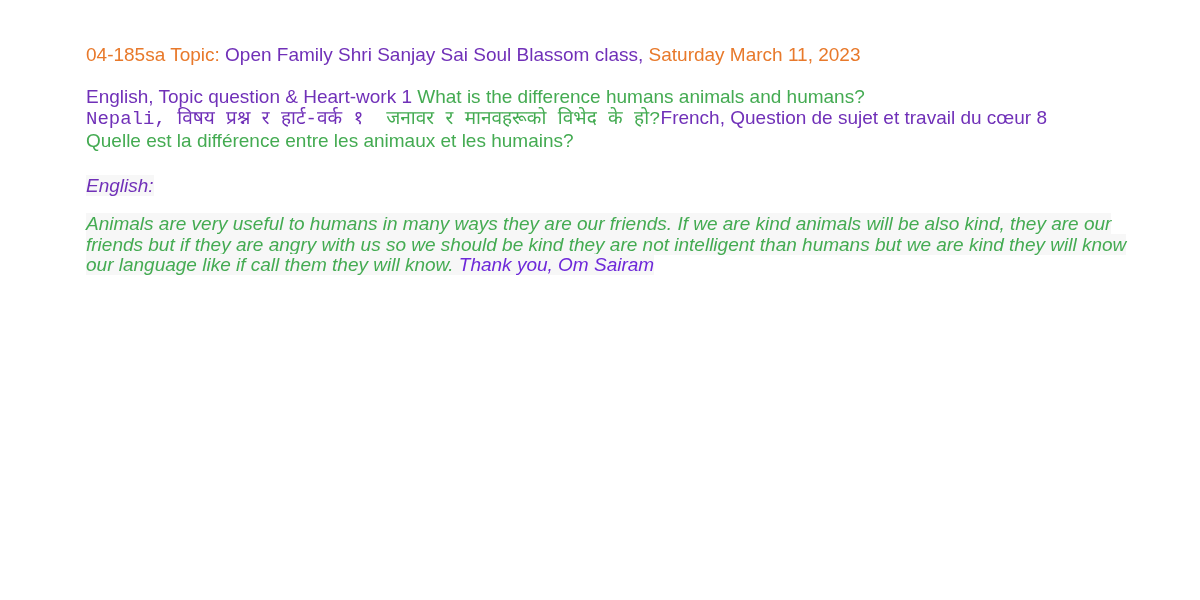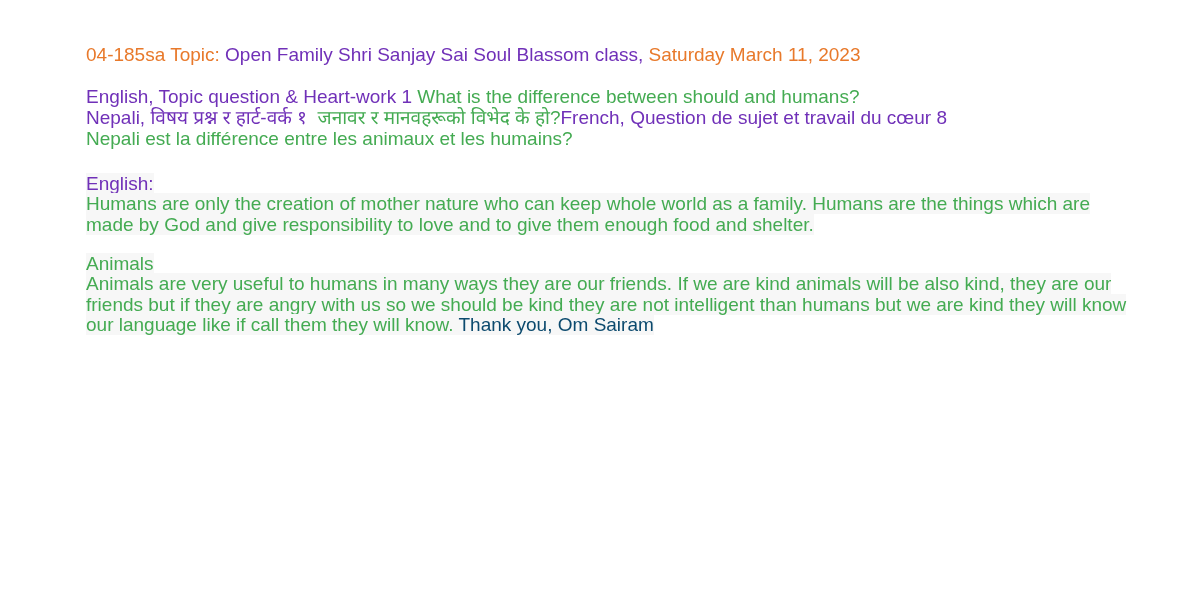--- a/index.html
+++ b/index.html
@@ -30,55 +30,53 @@
   .blk-title { margin-bottom: 21px; }
   .blk-question { margin-bottom: 24px; }
   .blk-answer { margin-bottom: 0; }
 
   .spacer-sm { height: 18px; }
   .spacer-md { height: 20px; }
 
   .orange { color: #e8792b; }
   .purple { color: #7030b8; }
   .green  { color: #44ab52; }
-  .blue   { color: #0c4a6e; }
+  .blue   { color: #6d28d9; }
 
-  .it { }
+  .it { font-style: italic; }
   .hl { background: #f7f7f7; }
 
   .para {
     font-size: 19px;
     line-height: 20.5px;
     margin: 0;
     max-width: 1046px;
   }
   .tight { line-height: 21px; }
-  .nepali-run { letter-spacing: 0px; }
+  .nepali-run { letter-spacing: 0px; font-family: Liberation Mono, monospace; }
 </style>
 </head>
 <body>
 
 <div class="page">
 
   <div class="blk-title">
     <p class="line"><span class="orange">04-185sa Topic:</span><span class="purple"> Open Family Shri Sanjay Sai Soul Blassom class,</span><span class="orange"> Saturday March 11, 2023</span></p>
   </div>
 
   <div class="blk-question">
-    <p class="line tight"><span class="purple">English, Topic question &amp; Heart-work 1 </span><span class="green">What is the difference between should and humans?</span></p>
+    <p class="line tight"><span class="purple">English, Topic question &amp; Heart-work 1 </span><span class="green">What is the difference humans animals and humans?</span></p>
     <p class="line tight"><span class="purple nepali-run">Nepali, विषय प्रश्न र हार्ट-वर्क १  </span><span class="green nepali-run">जनावर र मानवहरूको विभेद के हो?</span><span class="purple">French, Question de sujet et travail du cœur 8</span></p>
-    <p class="line tight"><span class="green">Nepali est la différence entre les animaux et les humains?</span></p>
+    <p class="line tight"><span class="green">Quelle est la différence entre les animaux et les humains?</span></p>
   </div>
 
   <div class="blk-answer">
     <p class="line"><span class="purple it hl">English:</span></p>
-    <p class="para it"><span class="green hl">Humans are only the creation of mother nature who can keep whole world as a family. Humans are the things which are made by God and give responsibility to love and to give them enough food and shelter.</span></p>
 
     <div class="spacer-sm"></div>
 
-    <p class="line"><span class="green it hl">Animals</span></p>
     <p class="para it"><span class="green hl">Animals are very useful to humans in many ways they are our friends. If we are kind animals will be also kind, they are our friends but if they are angry with us so we should be kind they are not intelligent than humans but we are kind they will know our language like if call them they will know. </span><span class="blue hl">Thank you, Om Sairam</span></p>
 
     <div class="spacer-md"></div>
 
   </div>
 
 </div>
 
 </body></html>

